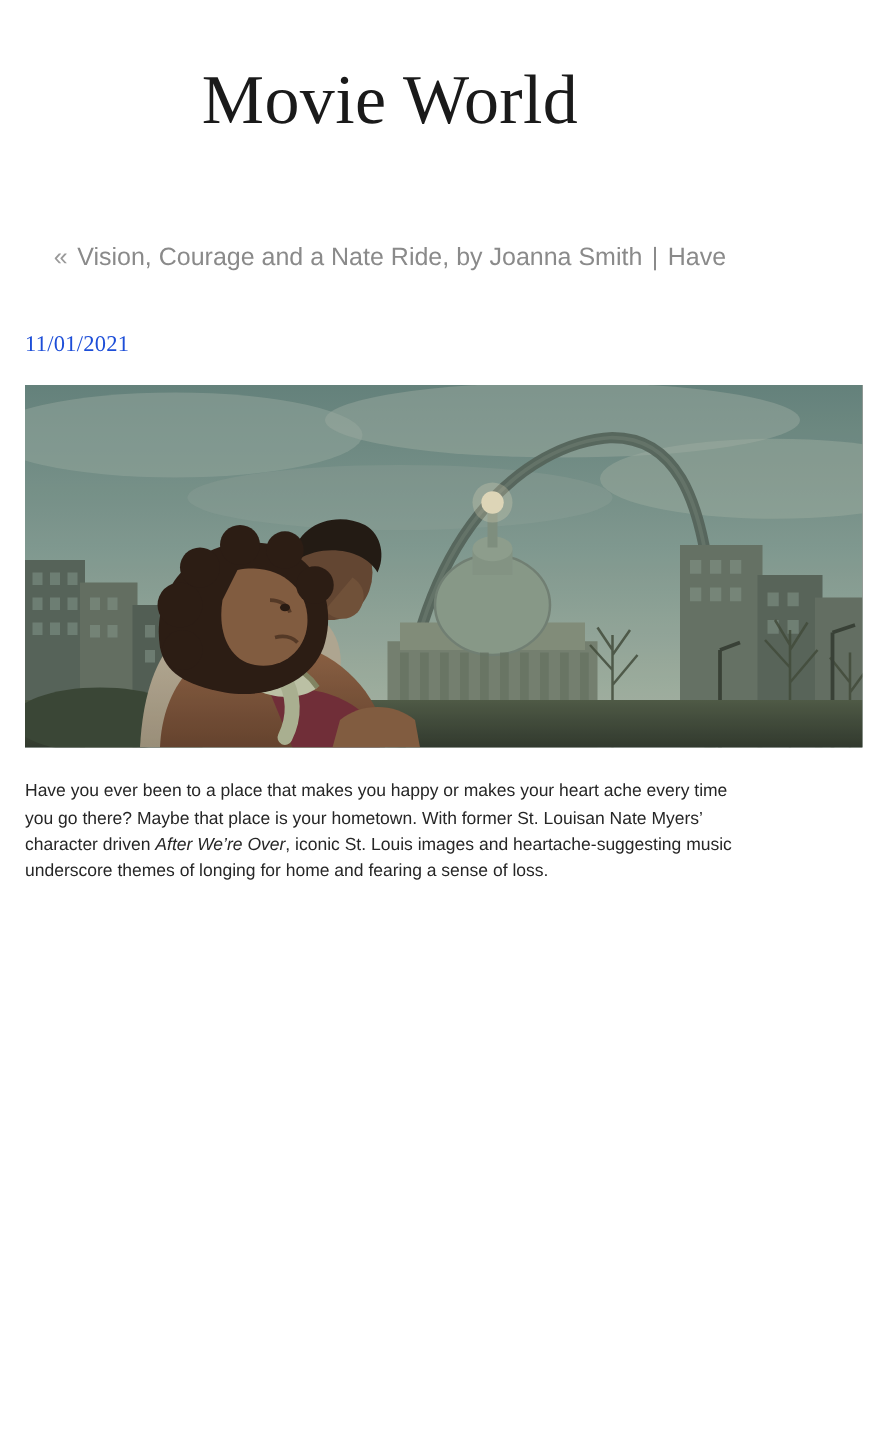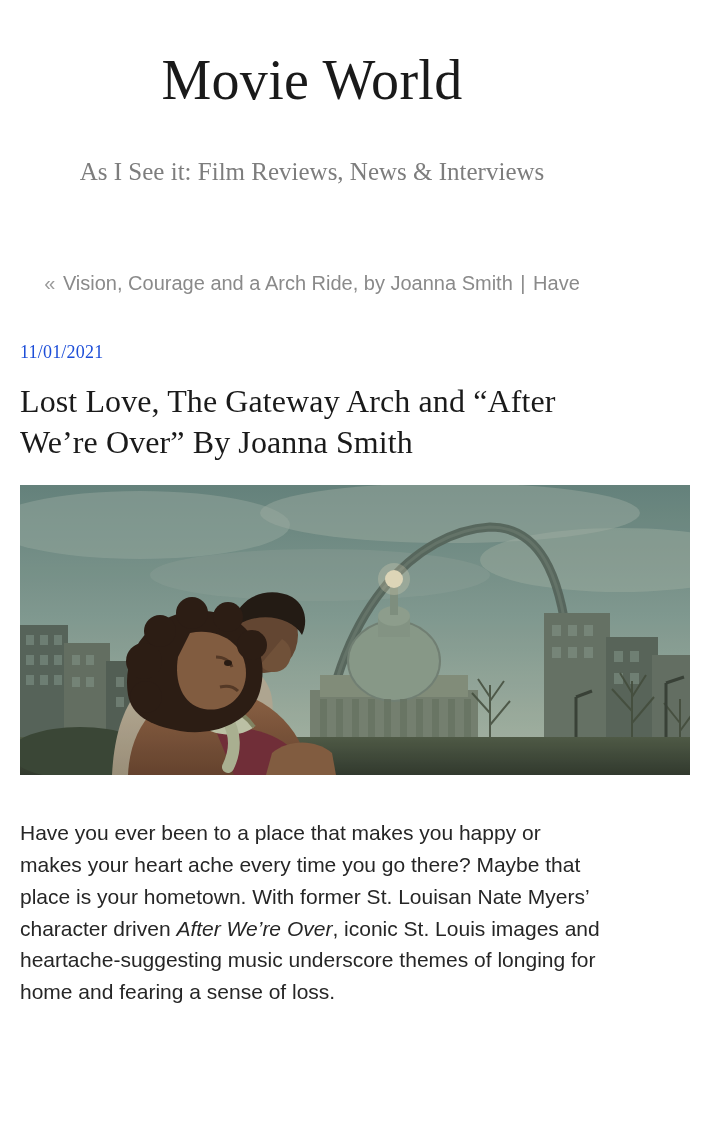--- a/index.html
+++ b/index.html
@@ -81,49 +81,47 @@
     overflow: hidden;
     position: relative;
     background: #2e3b33;
   }
   .post-image {
     width: 670px;
     height: 290px;
     display: block;
   }
   .post-body {
-    font-size: 21px;
+    font-size: 14px;
     line-height: 1.52;
     color: #262626;
-    margin: 42px 0 0 0;
+    margin: 24px 0 0 0;
     padding-bottom: 30px;
   }
   .post-body em {
     font-style: italic;
   }
 </style>
 </head>
 <body>
 
 <div class="page">
 
   <h1 class="site-title">Movie World</h1>
 
-  <div class="site-tagline">As I See it: Film Reviews, News &amp; Interviews</div>
 
   <div class="nav-bar">
     <span class="nav-prev-arrow">«</span>
-    <a href="#">Vision, Courage and a Arch Ride, by Joanna Smith</a>
+    <a href="#">Vision, Courage and a Nate Ride, by Joanna Smith</a>
     <span class="nav-sep">|</span>
     <a href="#">Have</a>
   </div>
 
   <div class="post-date">11/01/2021</div>
 
-  <h2 class="post-title">Lost Love, The Gateway Arch and “After We’re Over” By Joanna Smith</h2>
 
   <div class="post-image-wrap">
     <svg class="post-image" viewBox="0 0 670 290" preserveAspectRatio="xMidYMid slice">
       <defs>
         <linearGradient id="sky" x1="0" y1="0" x2="0" y2="1">
           <stop offset="0%" stop-color="#6d8c86"></stop>
           <stop offset="45%" stop-color="#8ba59c"></stop>
           <stop offset="100%" stop-color="#b8c4b2"></stop>
         </linearGradient>
         <linearGradient id="ground" x1="0" y1="0" x2="0" y2="1">

